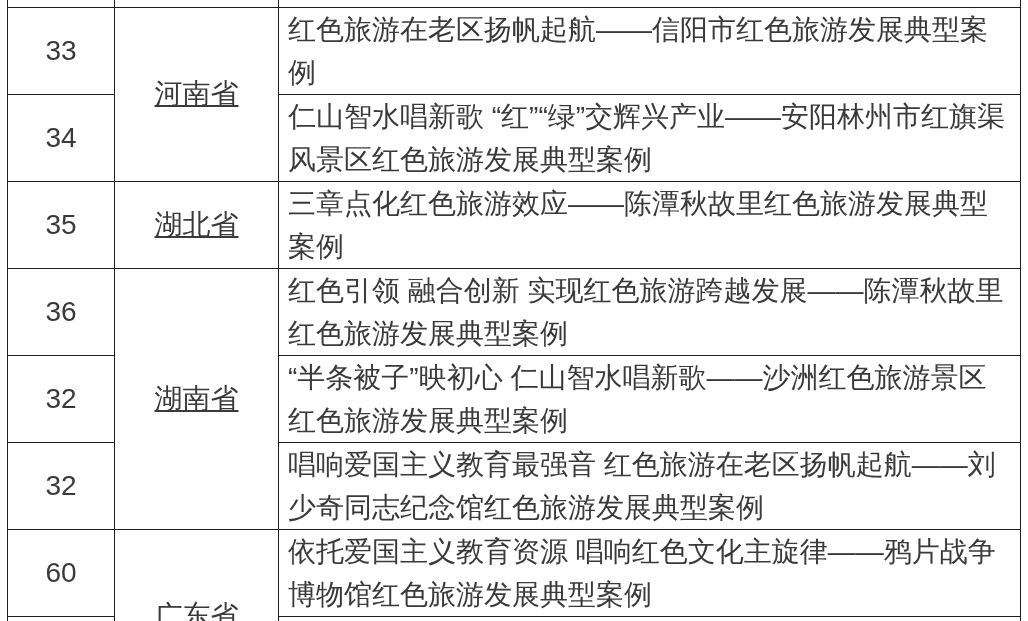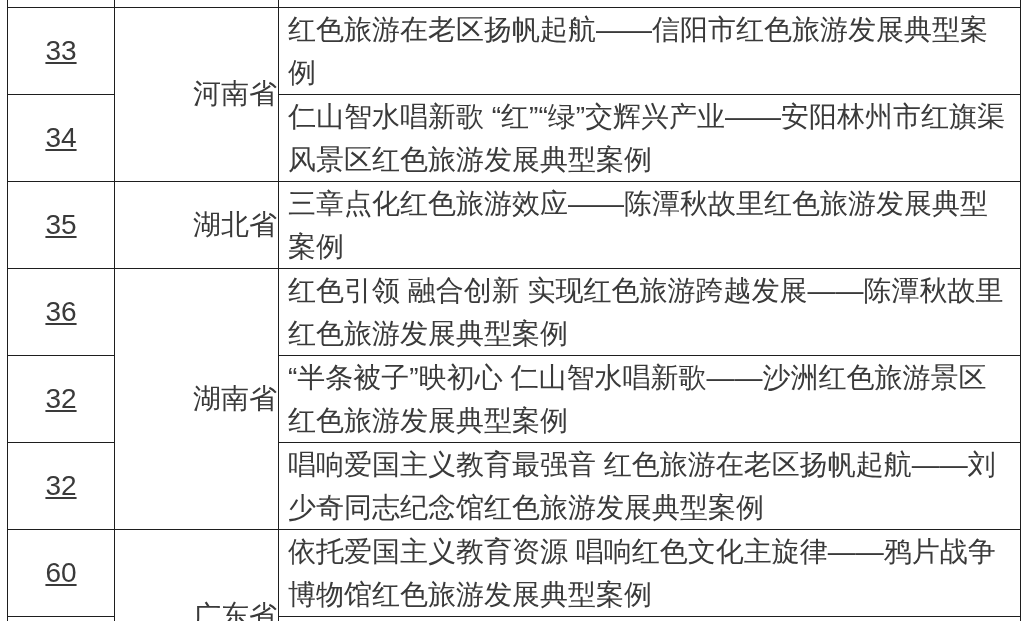--- a/index.html
+++ b/index.html
@@ -27,25 +27,25 @@
     border: 1.5px solid #1e1e1e;
     color: #3a3a3a;
     font-size: 28px;
     overflow: hidden;
     background: #ffffff;
   }
   td.cell-num {
     text-align: center;
     vertical-align: middle;
     letter-spacing: 0;
-    text-decoration: underline;
   }
   td.cell-prov {
-    text-align: right;
+    text-align: center;
     vertical-align: middle;
+    text-decoration: underline;
   }
   td.cell-title {
     text-align: left;
     vertical-align: middle;
     line-height: 43px;
     padding: 0 9px;
   }
   tr.partial td {
     border-top: none;
   }

